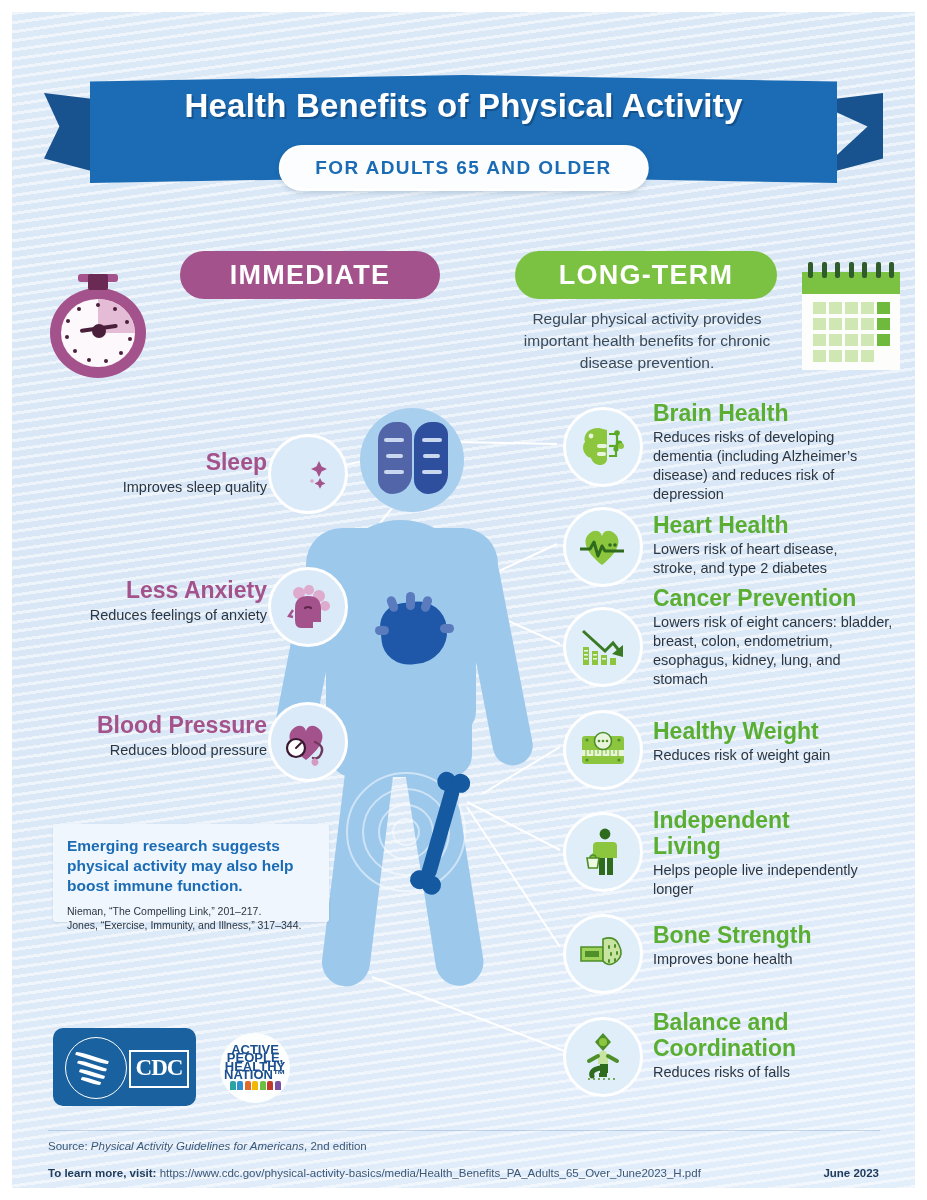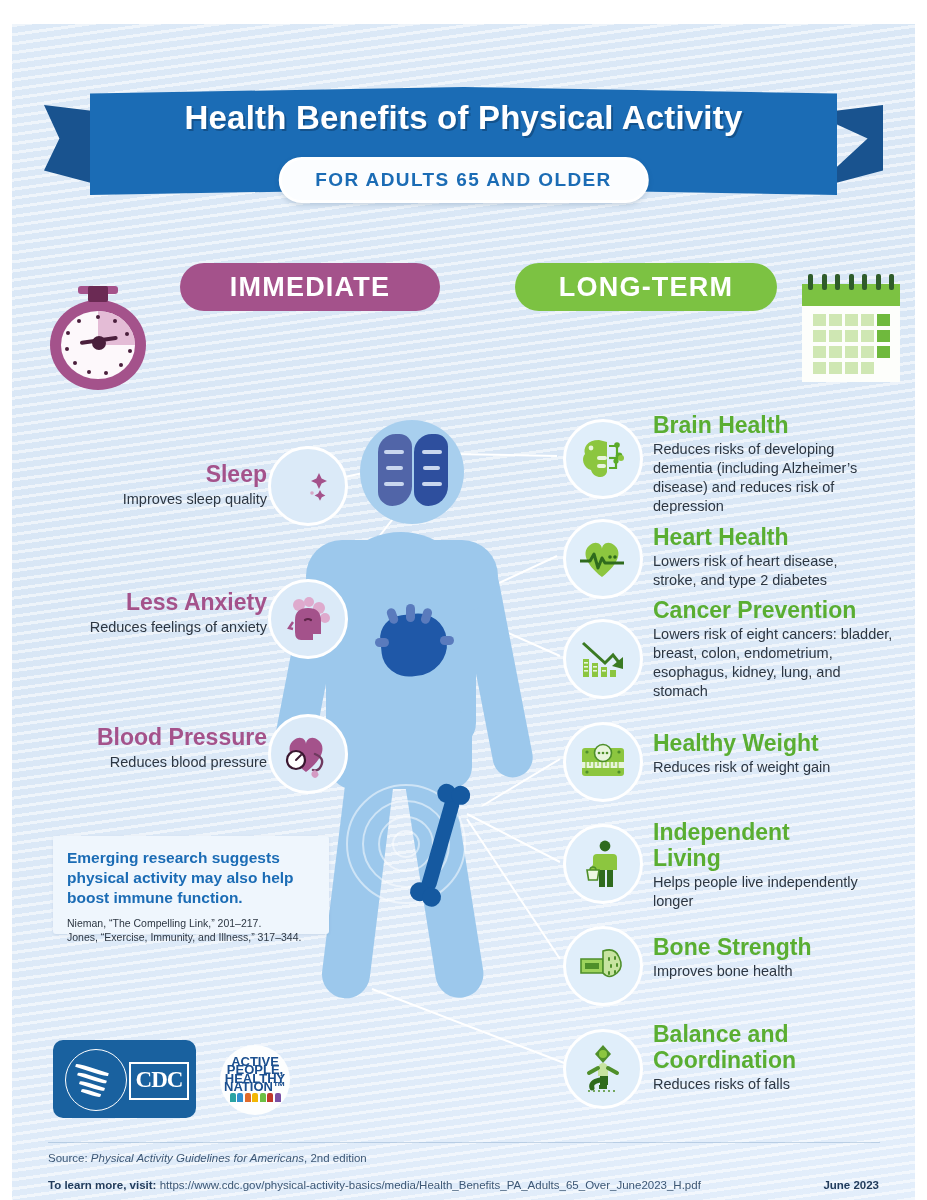--- a/index.html
+++ b/index.html
@@ -2,21 +2,21 @@
 <html><head>
 <meta charset="utf-8">
 <style>
   html,body{margin:0;padding:0;}
   body{
     width:927px;height:1200px;background:#ffffff;
     font-family:"Liberation Sans", sans-serif;
     -webkit-font-smoothing:antialiased;overflow:hidden;
   }
   .page{
-    position:absolute;left:12px;top:24px;width:903px;height:1176px;
+    position:absolute;left:12px;top:12px;width:903px;height:1176px;
     background:
       repeating-linear-gradient(-8deg, rgba(255,255,255,.55) 0px, rgba(255,255,255,.55) 3px, rgba(255,255,255,0) 3px, rgba(255,255,255,0) 9px),
       linear-gradient(160deg,#dce9f7 0%,#d8e6f5 40%,#e3eefb 100%);
     overflow:hidden;
   }
 
   
   .banner-wrap{position:absolute;left:0;top:63px;width:903px;height:135px;}
   .ribbon-tail{position:absolute;top:18px;width:70px;height:84px;background:#19538f;}
   .ribbon-tail.l{left:32px;clip-path:polygon(0 0,100% 10%,100% 100%,0 78%,22% 40%);}
@@ -180,20 +180,21 @@
       <div class="sw-dot" style="left:5px;top:20px"></div>
       <div class="sw-dot" style="left:16px;top:8px"></div>
     </div>
     <div class="sw-hand"></div>
       <div class="sw-hub"></div>
   </div>
 
   <div class="cat-pill" id="pill-immediate">IMMEDIATE</div>
 
   <div class="cat-pill" id="pill-longterm">LONG-TERM</div>
+  <div class="cat-desc" id="desc-longterm">Regular physical activity provides important health benefits for chronic disease prevention.</div>
 
   <div class="calendar">
     <div class="cal-head"></div>
     <div class="cal-rings" id="cal-rings">
         <div class="cal-ring" style="left: 0px;"></div>
         <div class="cal-ring" style="left: 13.5px;"></div>
         <div class="cal-ring" style="left: 27px;"></div>
         <div class="cal-ring" style="left: 40.5px;"></div>
         <div class="cal-ring" style="left: 54px;"></div>
         <div class="cal-ring" style="left: 67.5px;"></div>

